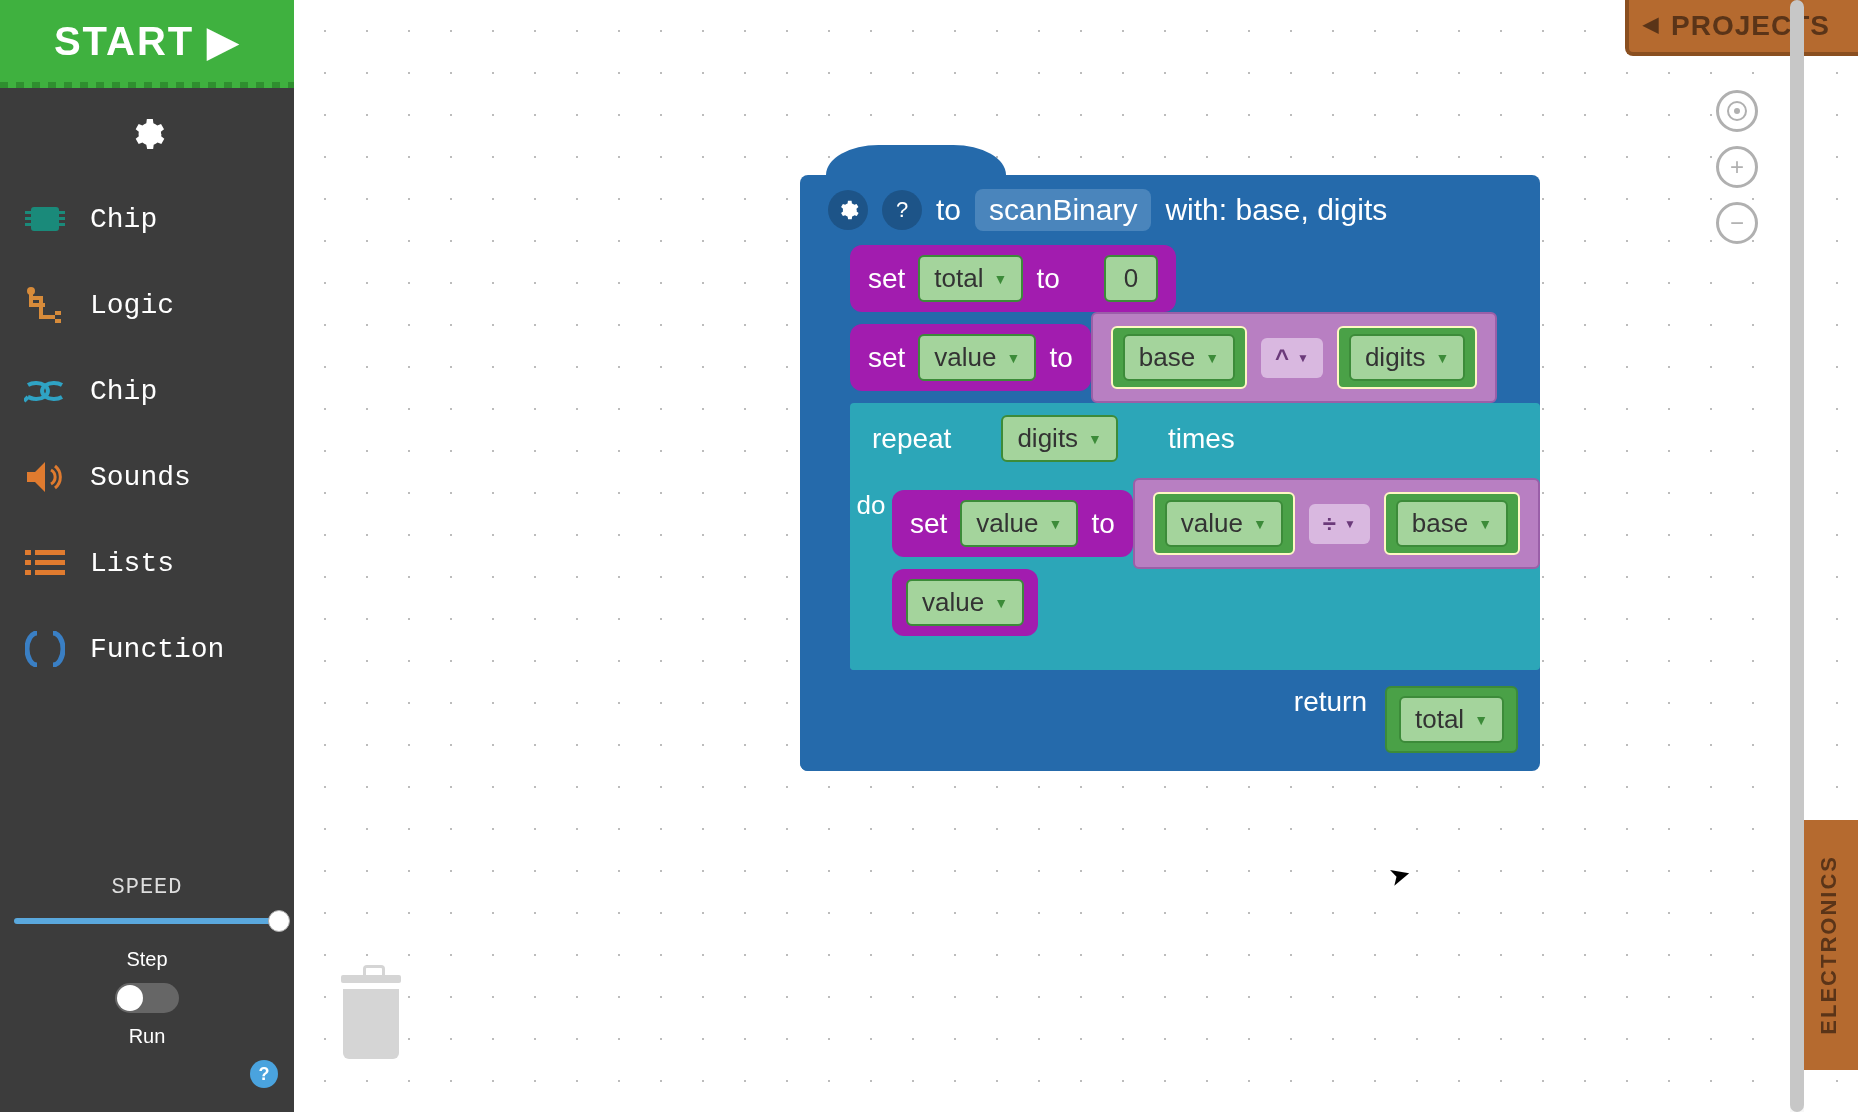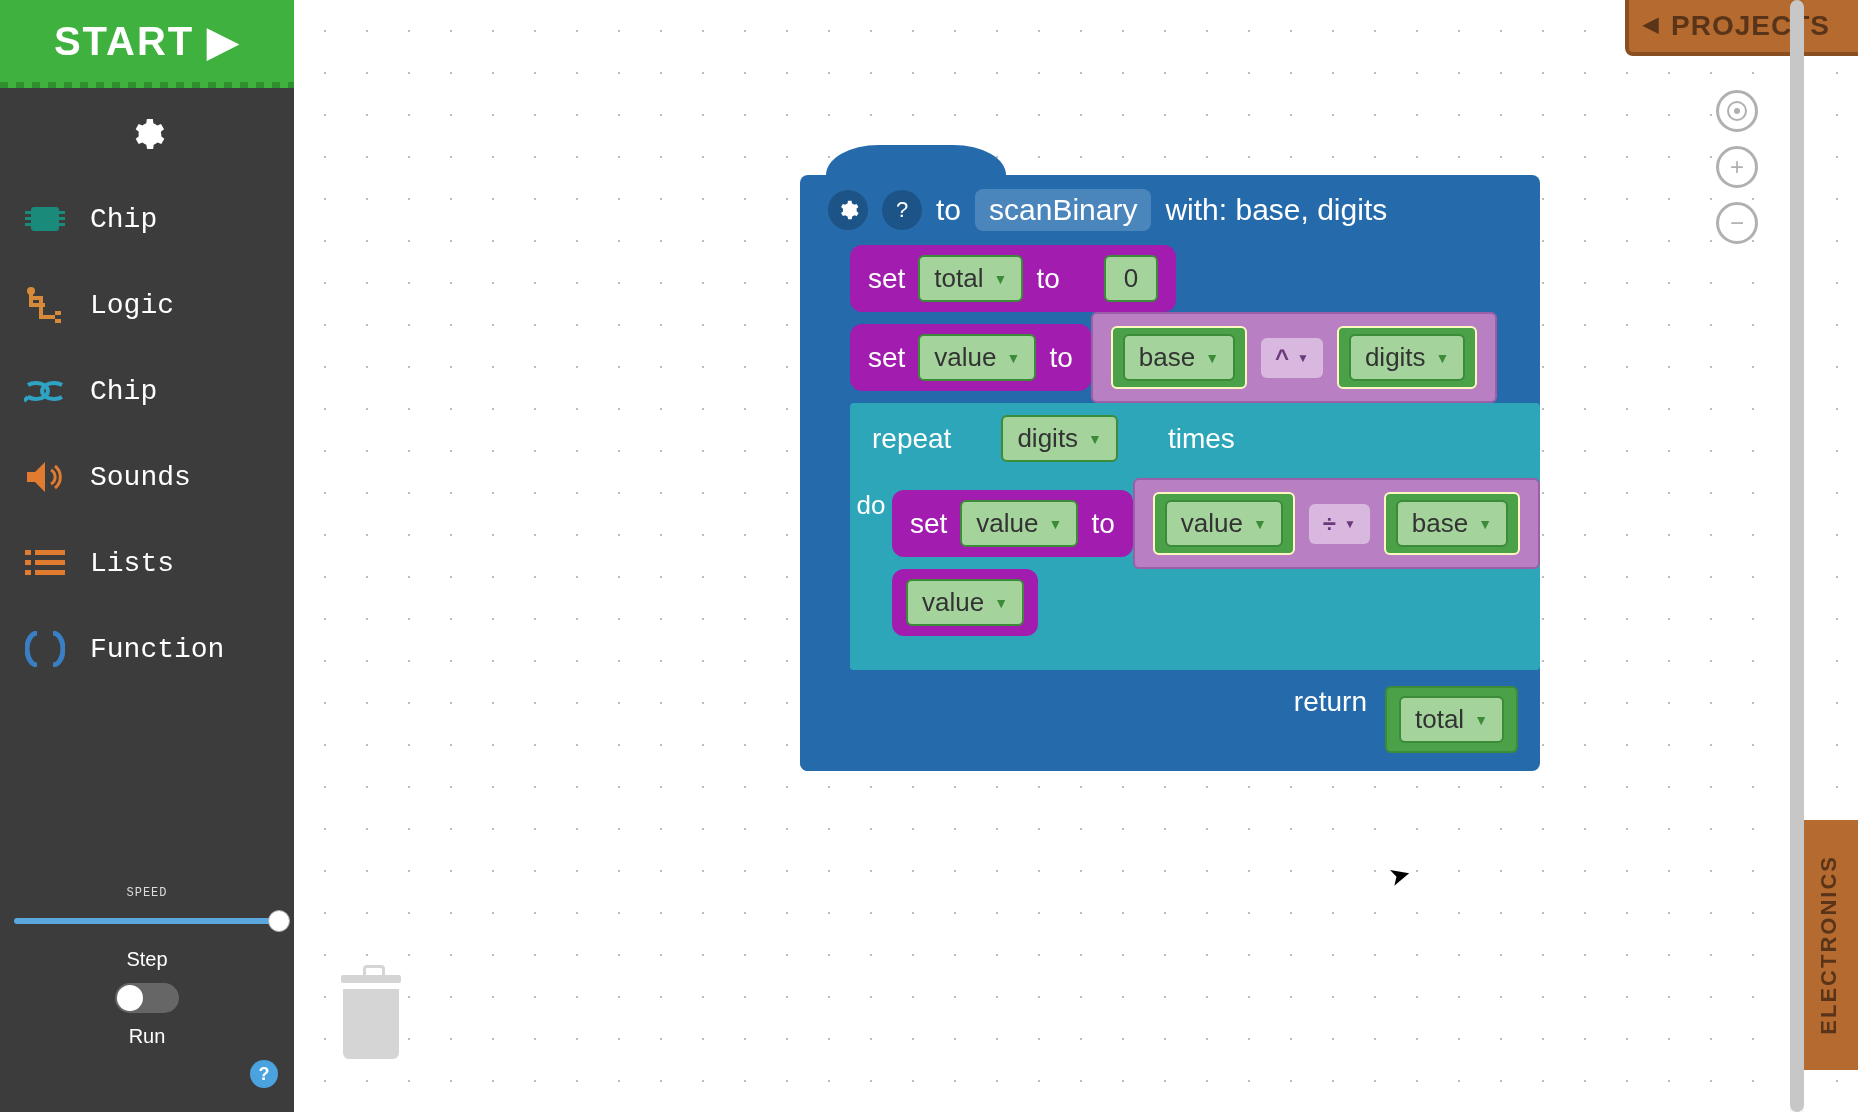--- a/index.html
+++ b/index.html
@@ -60,21 +60,21 @@
   gap: 24px;
   cursor: pointer;
   font-family: "Courier New", monospace;
   font-size: 28px;
 }
 .cat-icon { width: 42px; height: 42px; display:flex; align-items:center; justify-content:center; }
 
 .speed-panel {
   padding: 10px 8px 20px 8px;
 }
-.speed-label { text-align:center; font-size:12px; letter-spacing:1px; color:#ddd; margin-bottom:8px; font-family:"Courier New",monospace;}
+.speed-label { text-align:center; font-size:22px; letter-spacing:1px; color:#ddd; margin-bottom:8px; font-family:"Courier New",monospace;}
 .slider {
   position: relative;
   height: 6px;
   background: #5aa8dd;
   border-radius: 3px;
   margin: 18px 6px 20px 6px;
 }
 .slider-thumb {
   position: absolute;
   right: -10px; top: -8px;

